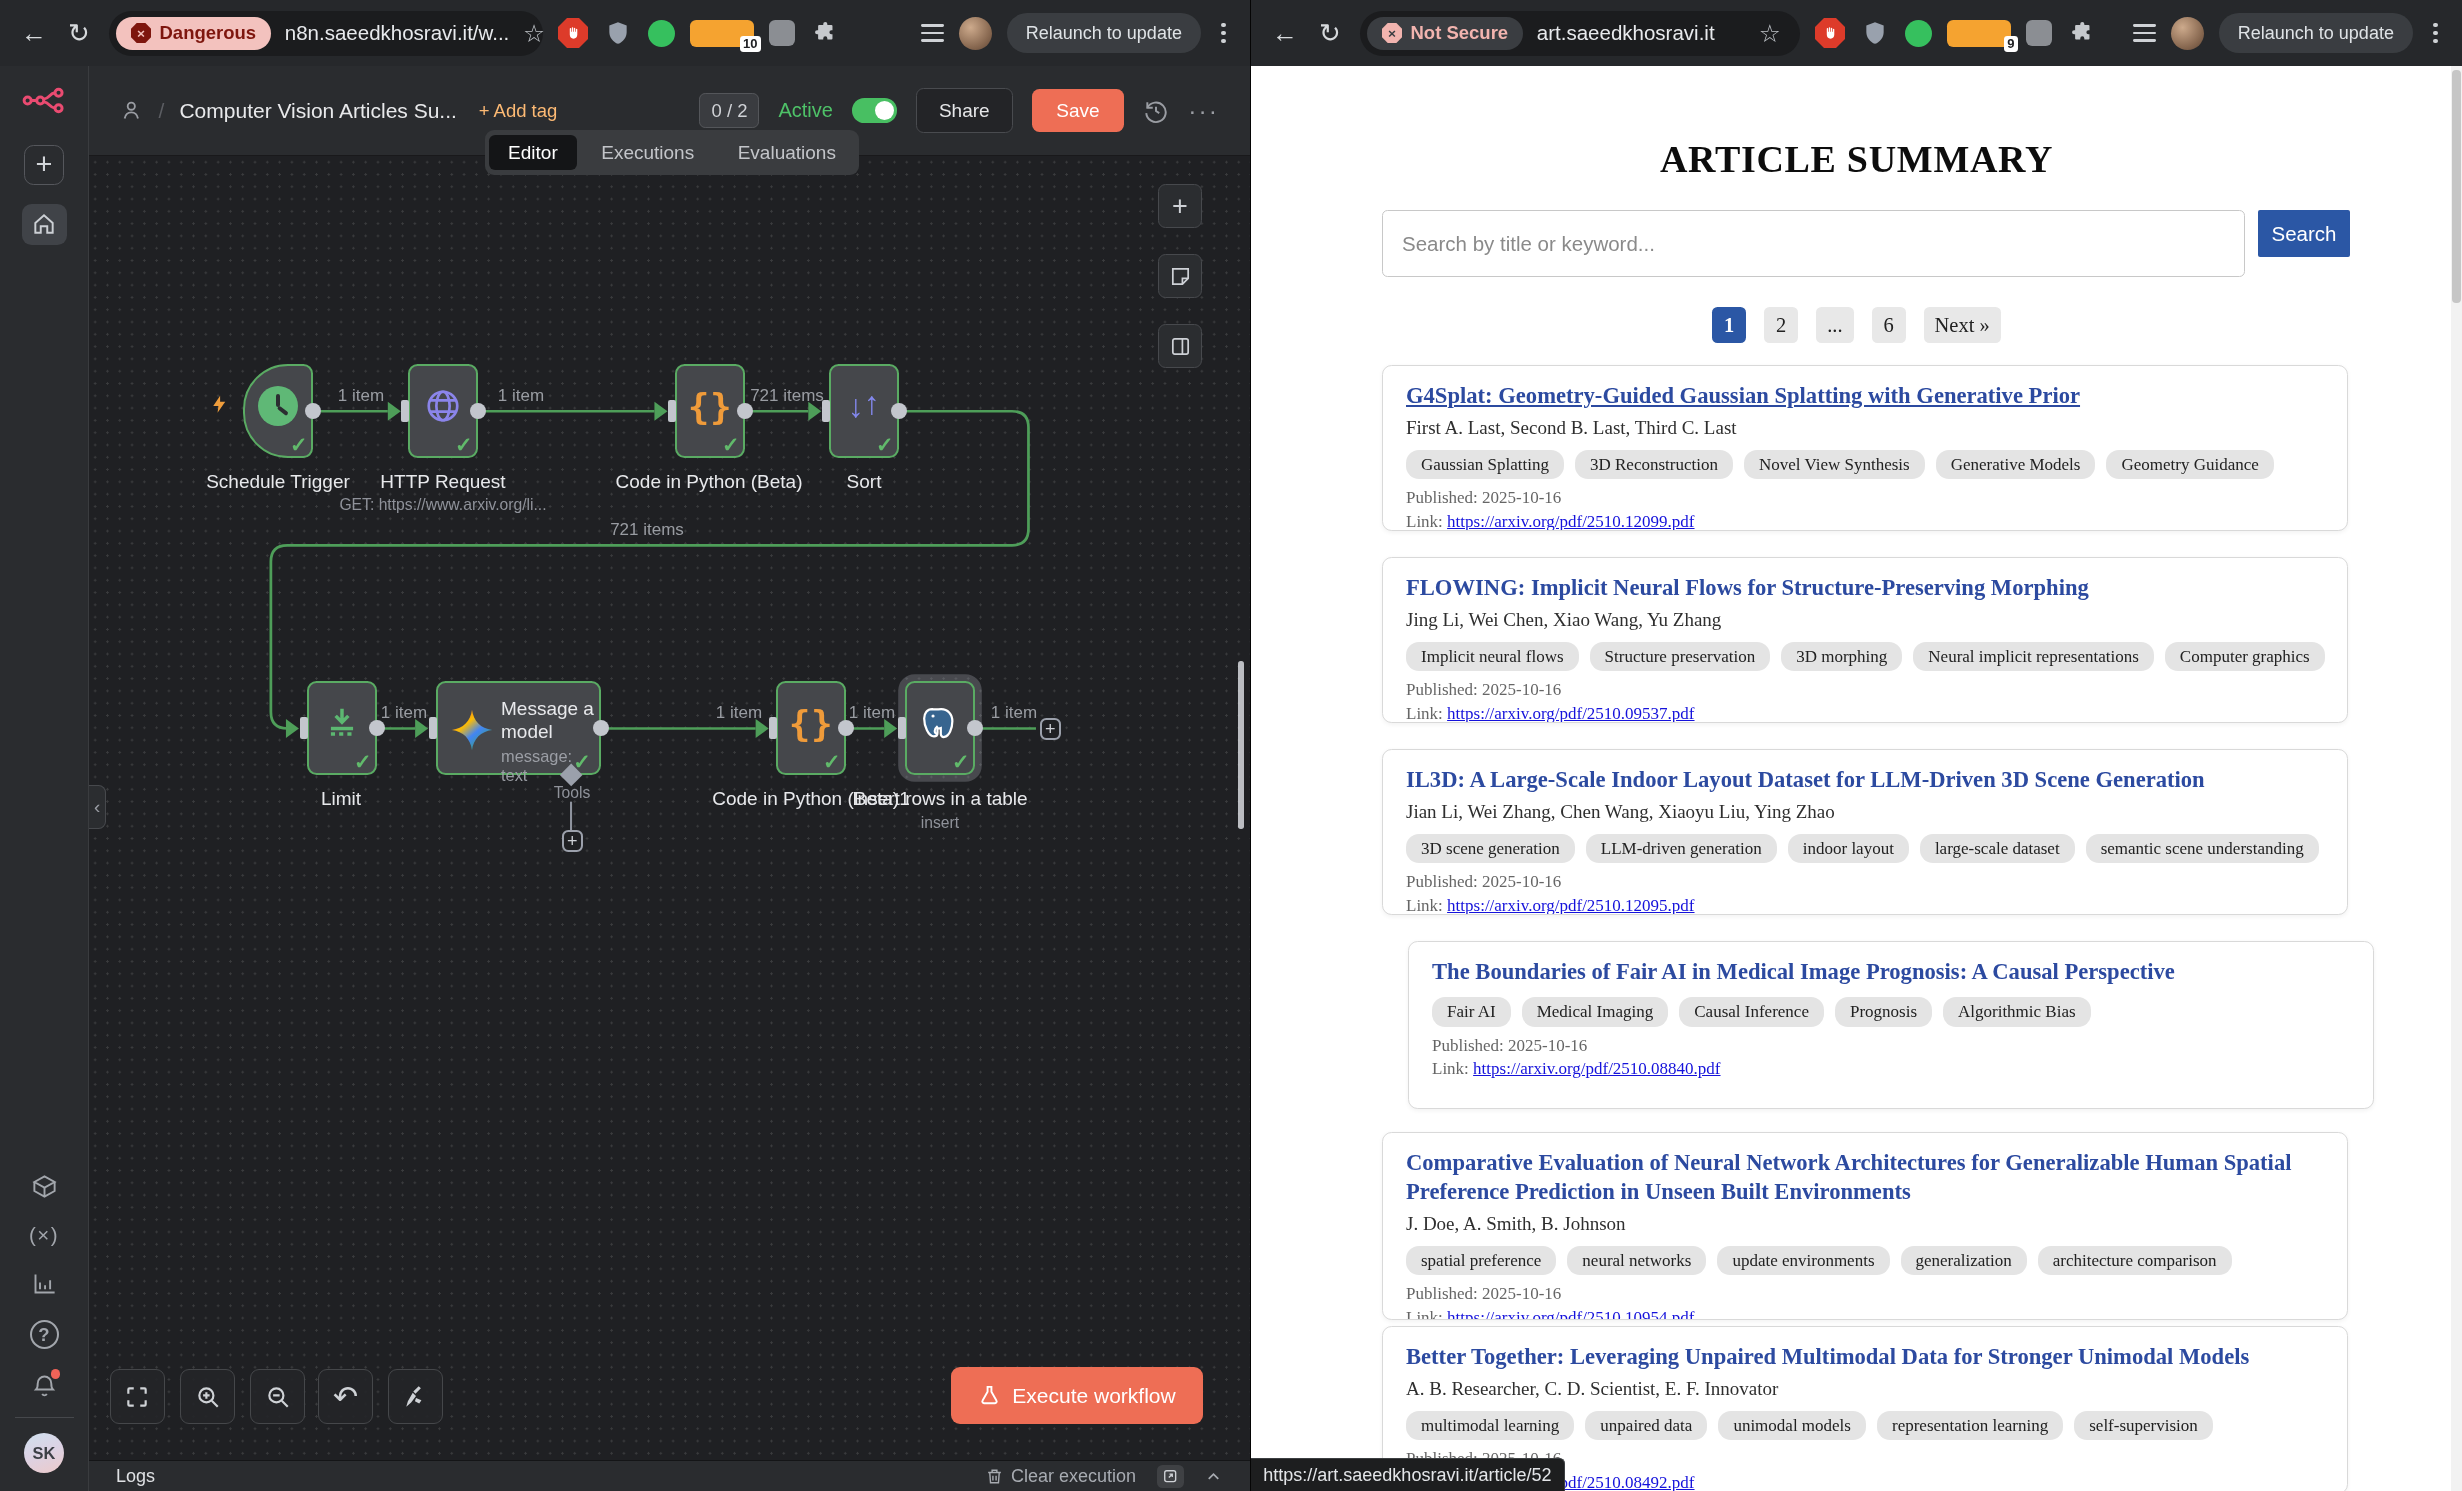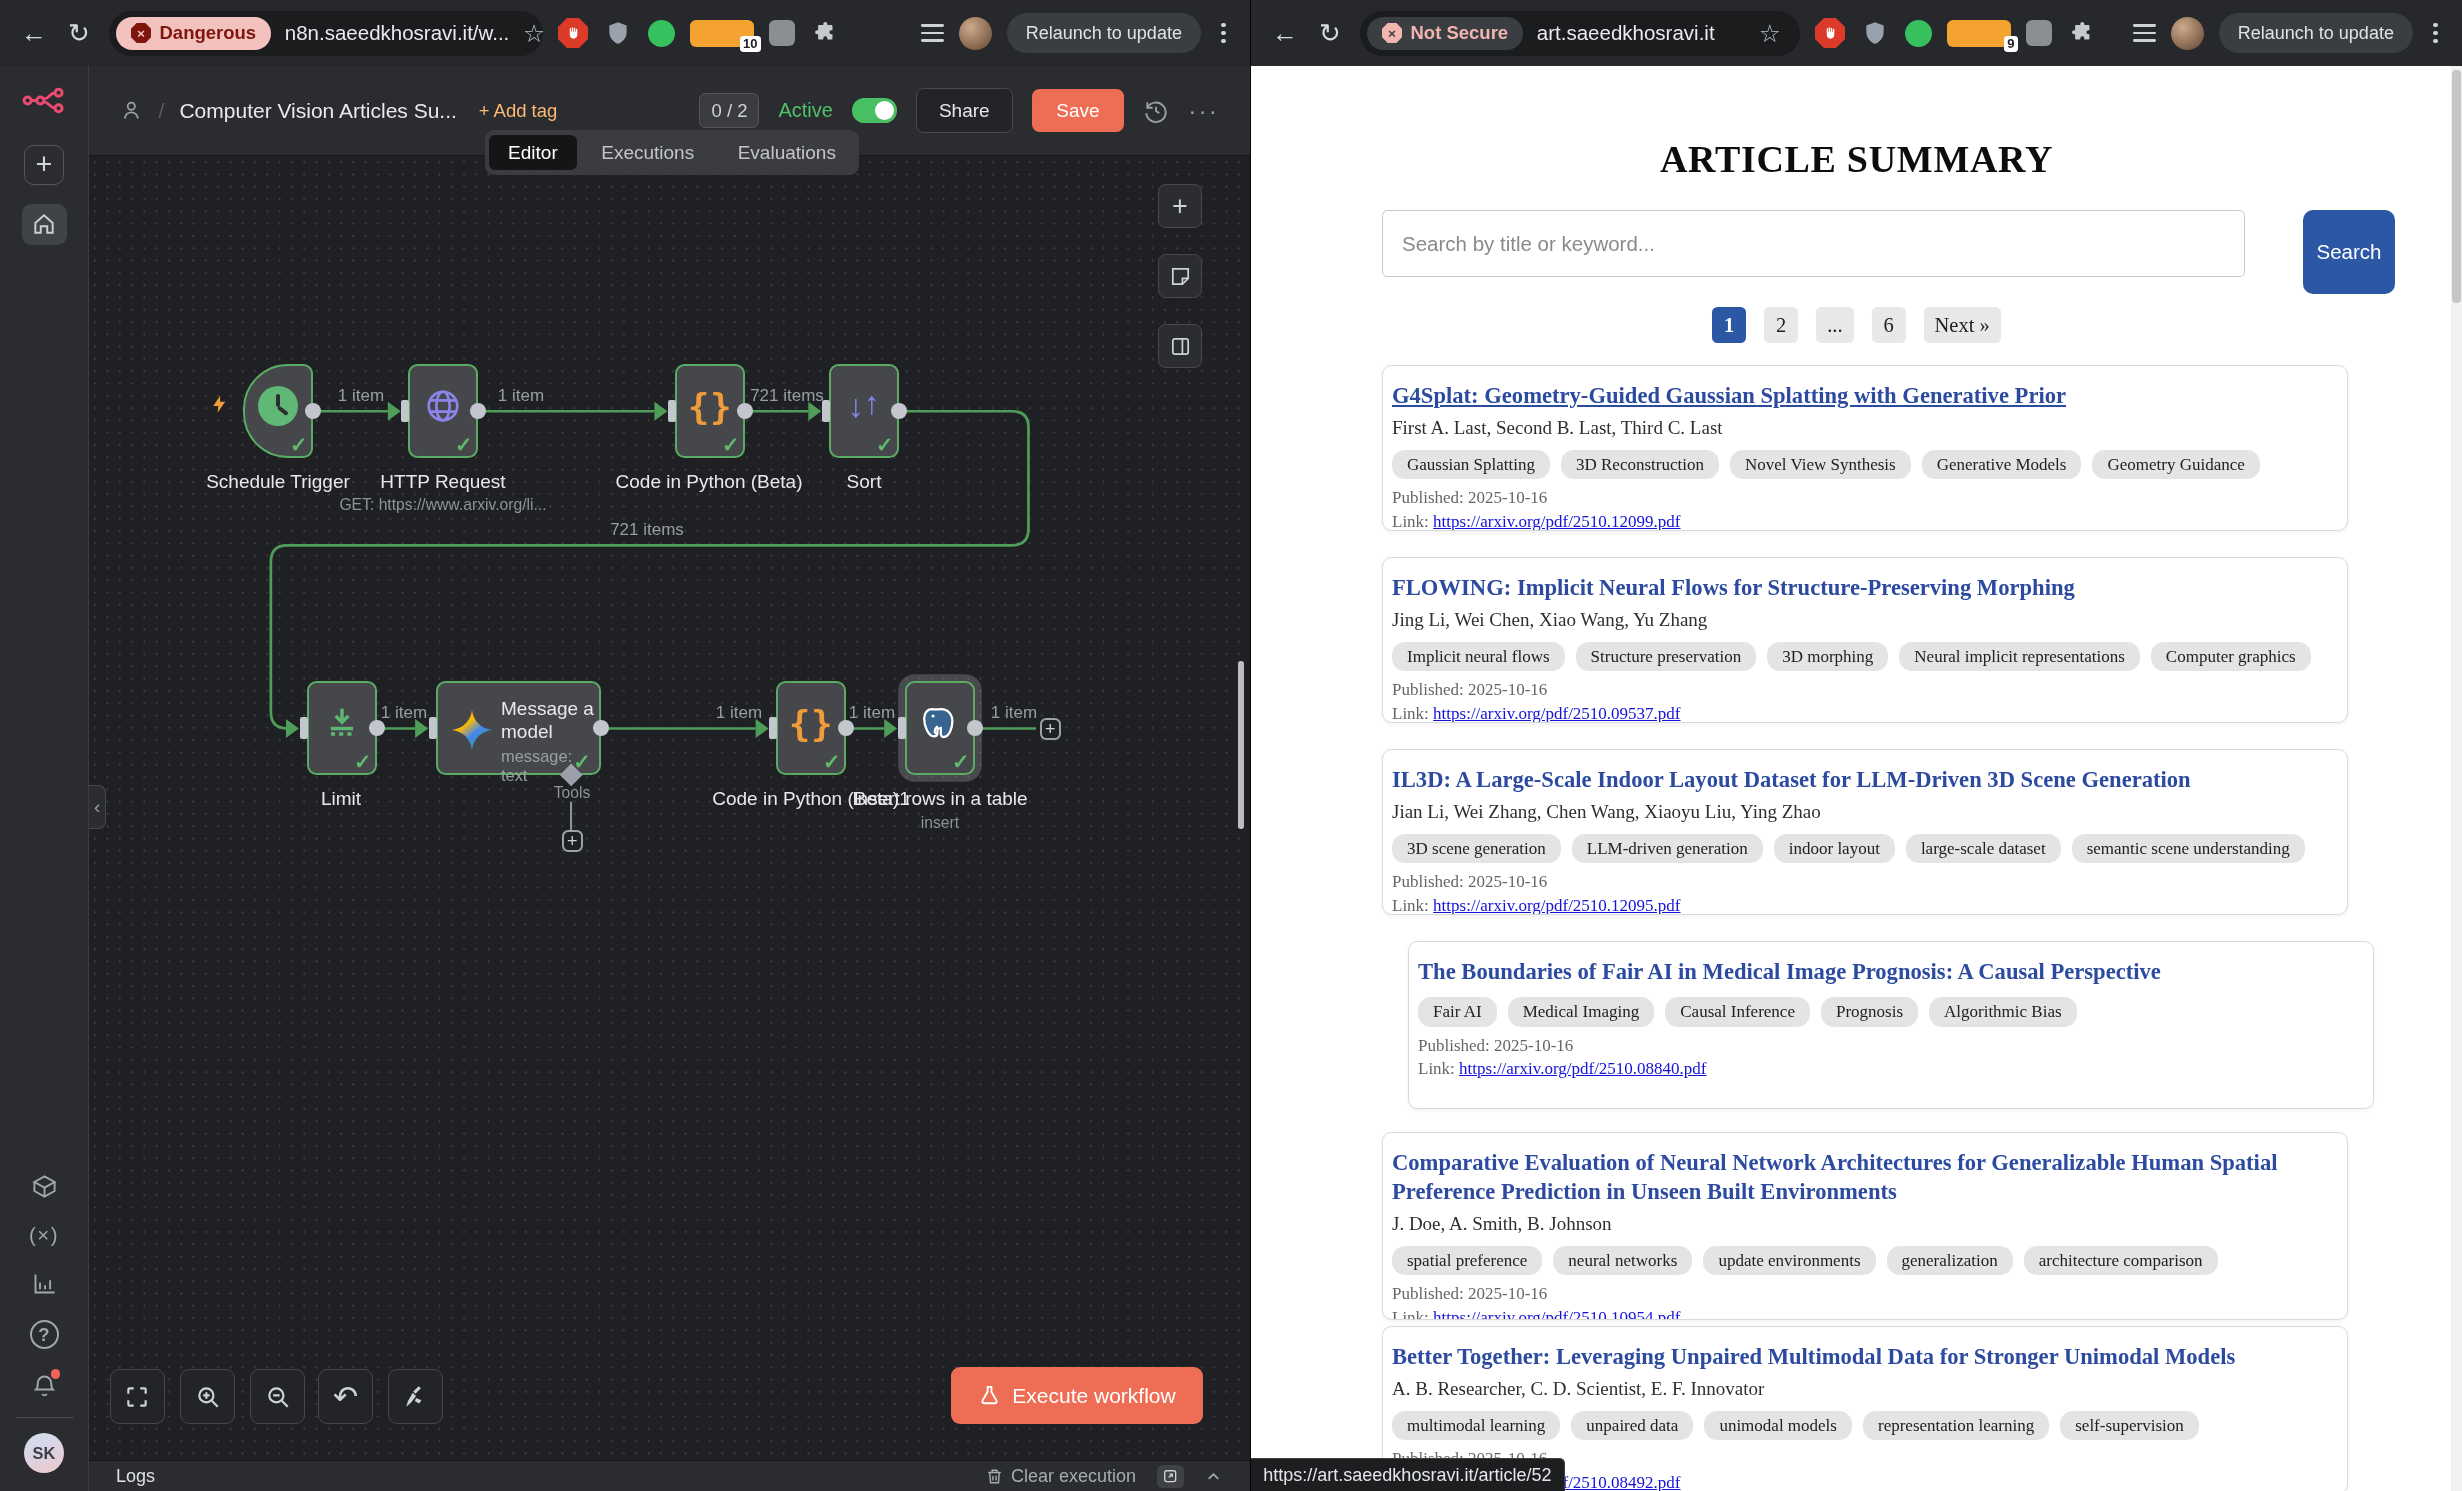--- a/index.html
+++ b/index.html
@@ -99,25 +99,25 @@
   .logs-title{color:#dfe1e4;font-size:18px;}
   .logs-right{margin-left:auto;display:flex;align-items:center;gap:20.5px;color:#a7abb1;font-size:18px;}
   .popout{width:27px;height:23px;background:#3f4144;border-radius:5.5px;display:flex;align-items:center;justify-content:center;}
   .lw-scroll{position:absolute;right:6.2px;top:661px;width:5.5px;height:168px;background:#d7d9de;border-radius:2.7px;opacity:.85;z-index:20;}
 
   
   .page{position:absolute;top:66px;left:0;right:0;bottom:0;background:#fff;overflow:hidden;font-family:"Liberation Serif",serif;}
   .pg-title{position:absolute;top:71px;left:0;right:0;text-align:center;font-size:38px;font-weight:700;color:#0d0d0d;letter-spacing:0.7px;}
   .search-input{position:absolute;left:131px;top:144px;width:863px;height:67px;border:1.4px solid #c8c8c8;border-radius:5.5px;box-sizing:border-box;font-size:20.5px;padding:0 19px;color:#333;font-family:"Liberation Sans",sans-serif;outline:none;}
   .search-input::placeholder{color:#8a8a8a;}
-  .search-btn{position:absolute;left:1007px;top:144px;width:92px;height:84px;background:#2b57a5;border:none;border-radius:10px;color:#fff;font-size:20.5px;font-family:"Liberation Sans",sans-serif;margin-left:45px;}
+  .search-btn{position:absolute;left:1007px;top:144px;width:92px;height:47px;background:#2b57a5;border:none;border-radius:2px;color:#fff;font-size:20.5px;font-family:"Liberation Sans",sans-serif;}
   .pager{position:absolute;top:241px;left:0;right:0;display:flex;justify-content:center;gap:18px;}
   .pg{min-width:34px;height:36px;background:#e8e8e8;border-radius:5.5px;color:#222;font-size:20.5px;display:flex;align-items:center;justify-content:center;padding:0 11px;box-sizing:border-box;}
   .pg.active{background:#2b57a5;color:#fff;font-weight:700;}
-  .card{position:absolute;left:131px;width:966px;background:#fff;border:1.4px solid #d9d9d9;border-radius:9.6px;box-sizing:border-box;padding:15px 9px;overflow:hidden;box-shadow:0 1.4px 4.1px rgba(0,0,0,0.05);}
+  .card{position:absolute;left:131px;width:966px;background:#fff;border:1.4px solid #d9d9d9;border-radius:9.6px;box-sizing:border-box;padding:15px 23px;overflow:hidden;box-shadow:0 1.4px 4.1px rgba(0,0,0,0.05);}
   .card-title{display:block;color:#2c4aa0;font-size:22.6px;font-weight:700;line-height:29px;text-decoration:none;}
   .card-title.hovered{text-decoration:underline;}
   .card-authors{margin-top:6.8px;color:#2f2f2f;font-size:19px;}
   .tagrow{margin-top:11px;display:flex;gap:11px;flex-wrap:nowrap;}
   .tag{background:#e4e4e4;border-radius:13px;padding:4.8px 15px;font-size:17px;color:#222;white-space:nowrap;}
   .meta{margin-top:9px;color:#666;font-size:17px;}
   .meta.linkline{margin-top:3.4px;}
   .plink{color:#1512db;text-decoration:underline;}
   .statusbar{position:absolute;left:0;bottom:0;height:32px;background:#1d1e1f;border-top:0.7px solid #3c3f42;border-right:0.7px solid #3c3f42;border-radius:0 5.5px 0 0;display:flex;align-items:center;padding:0 12.3px;color:#e3e5e8;font-size:18px;font-family:"Liberation Sans",sans-serif;max-width:356px;white-space:nowrap;overflow:hidden;z-index:40;}
   .rw-scrolltrack{position:absolute;right:0;top:66px;bottom:0;width:11px;background:#f2f2f2;z-index:35;}

